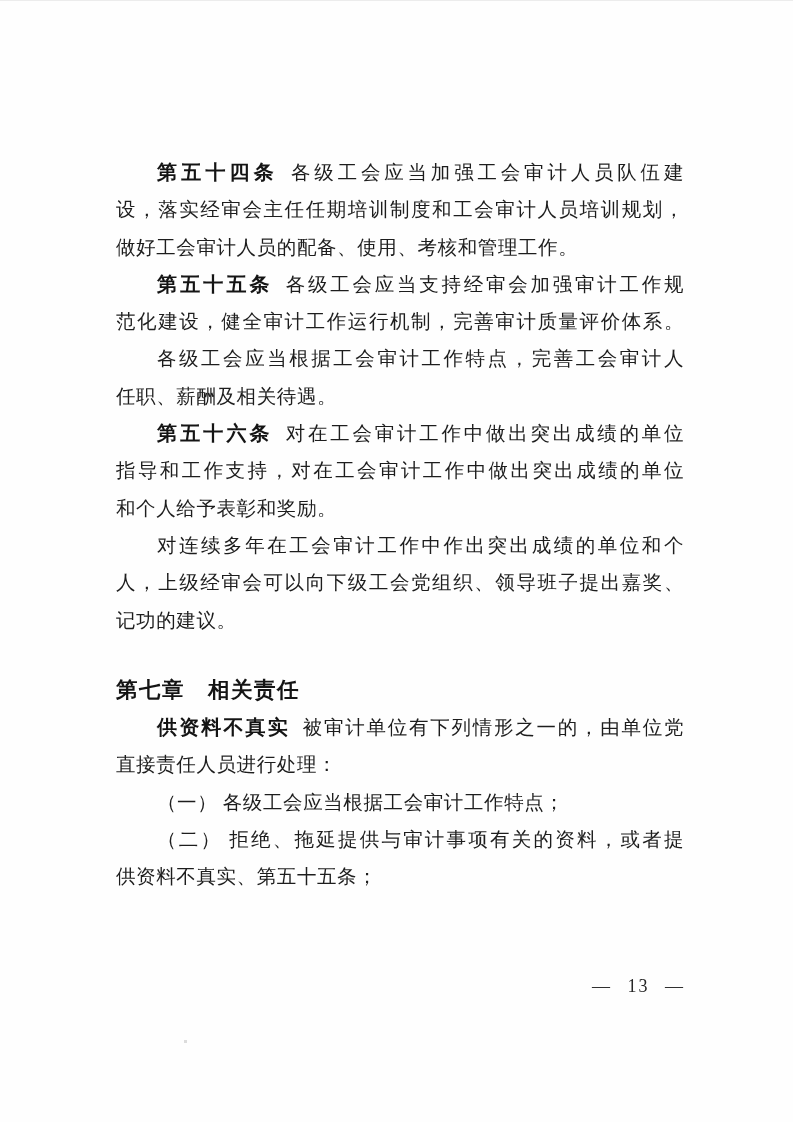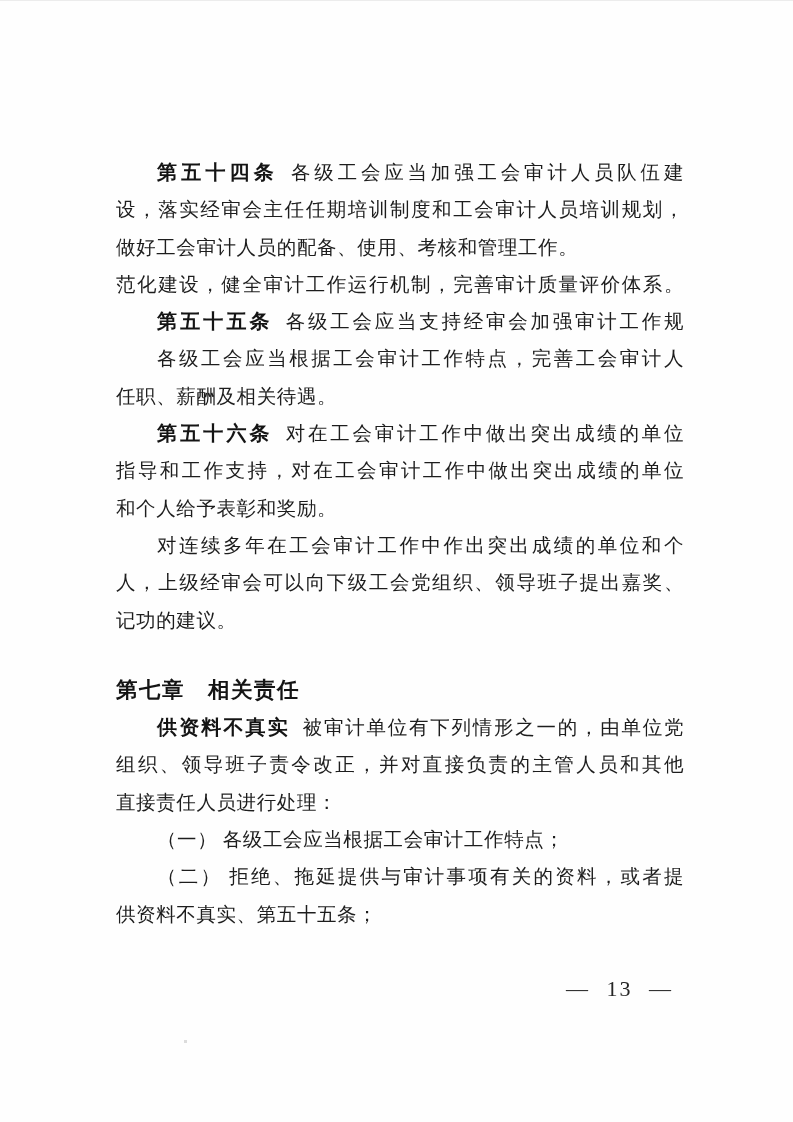--- a/index.html
+++ b/index.html
@@ -43,22 +43,22 @@
     font-weight:bold;
     font-family:"Liberation Sans","DejaVu Sans",sans-serif;
     margin-top:33px;
     line-height:37.3px;
     height:37.3px;
     letter-spacing:1.5px;
     color:#141414;
   }
   .pagenum{
     position:absolute;
-    left:566px;top:975px;
-    font-size:22px;
+    left:592px;top:975px;
+    font-size:18px;
     letter-spacing:2px;
     word-spacing:9px;
     color:#262626;
   }
   .speck{
     position:absolute;
     left:184px;top:1039px;
     width:3px;height:3px;
     background:#dcdcdc;
   }
@@ -66,38 +66,37 @@
 </head>
 <body>
 
 <div class="page">
   <div class="content">
 
     <div class="line indent full"><span class="lbl">第五十四条</span><span>各级工会应当加强工会审计人员队伍建</span></div>
     <div class="line full"><span>设，落实经审会主任任期培训制度和工会审计人员培训规划，</span></div>
     <div class="line"><span>做好工会审计人员的配备、使用、考核和管理工作。</span></div>
 
+    <div class="line indent full"><span class="lbl">第五十五条</span><span>各级工会应当支持经审会加强审计工作规</span></div>
     <div class="line full"><span>范化建设，健全审计工作运行机制，完善审计质量评价体系。</span></div>
-    <div class="line indent full"><span class="lbl">第五十五条</span><span>各级工会应当支持经审会加强审计工作规</span></div>
 
     <div class="line indent full"><span>各级工会应当根据工会审计工作特点，完善工会审计人</span></div>
     <div class="line"><span>任职、薪酬及相关待遇。</span></div>
 
     <div class="line indent full"><span class="lbl">第五十六条</span><span>对在工会审计工作中做出突出成绩的单位</span></div>
     <div class="line full"><span>指导和工作支持，对在工会审计工作中做出突出成绩的单位</span></div>
     <div class="line"><span>和个人给予表彰和奖励。</span></div>
 
     <div class="line indent full"><span>对连续多年在工会审计工作中作出突出成绩的单位和个</span></div>
     <div class="line full"><span>人，上级经审会可以向下级工会党组织、领导班子提出嘉奖、</span></div>
     <div class="line"><span>记功的建议。</span></div>
 
     <div class="chapter">第七章　相关责任</div>
 
     <div class="line indent full"><span class="lbl">供资料不真实</span><span>被审计单位有下列情形之一的，由单位党</span></div>
-    <div class="line full"><span>组织、领导班子责令改正，并对直接负责的主管人员和其他</span></div>
     <div class="line"><span>直接责任人员进行处理：</span></div>
     <div class="line indent"><span>（一） 各级工会应当根据工会审计工作特点；</span></div>
     <div class="line indent full"><span>（二） 拒绝、拖延提供与审计事项有关的资料，或者提</span></div>
     <div class="line"><span>供资料不真实、第五十五条；</span></div>
 
   </div>
 
   <div class="pagenum">— 13 —</div>
   <div class="speck"></div>
 </div>

